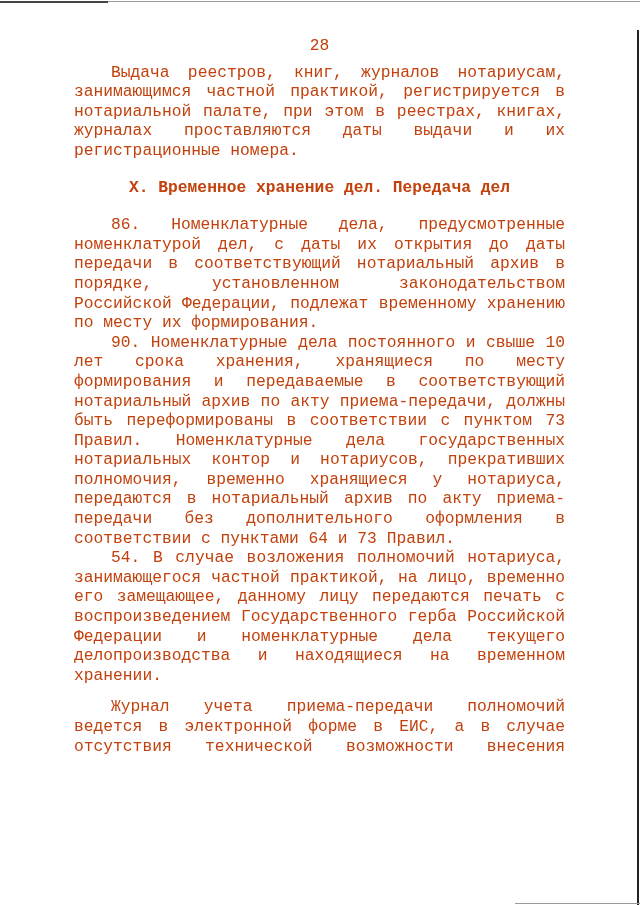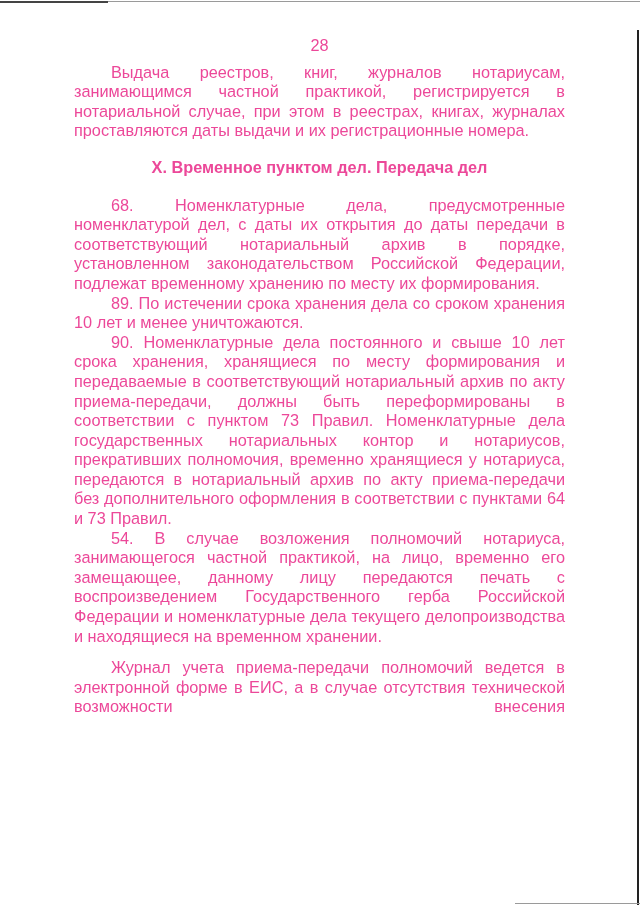--- a/index.html
+++ b/index.html
@@ -3,22 +3,22 @@
 <meta charset="utf-8">
 <style>
   html, body { margin: 0; padding: 0; background: #ffffff; }
   body { width: 640px; height: 905px; position: relative; overflow: hidden; }
   .top-rule { position: absolute; left: 0; top: 1px; width: 640px; height: 1px; background: #9a9a9a; }
   .top-rule-dark { position: absolute; left: 0; top: 1px; width: 108px; height: 2px; background: #444; }
   .right-rule { position: absolute; left: 637px; top: 30px; width: 2px; height: 875px; background: #222; }
   .bottom-rule { position: absolute; left: 515px; top: 903px; width: 125px; height: 1px; background: #9a9a9a; }
   .page {
     position: absolute; left: 74px; top: 36px; width: 491px;
-    font-family: Liberation Sans, sans-serif;
-    font-size: 16.3px; line-height: 19.6px; color: #ec4899;
+    font-family: Liberation Mono, monospace;
+    font-size: 16.3px; line-height: 19.6px; color: #c2410c;
   }
   .page-number { text-align: center; margin: 0 0 7px 0; }
   p { margin: 0; text-align: justify; text-align-last: left; }
   p.indent { text-indent: 37px; }
   p.gap { margin-top: 5px; }
   h2 {
     font-size: 16.3px; font-weight: bold; text-align: center;
     margin: 17px 0 18px 0; line-height: 19.6px;
   }
 </style>
@@ -26,22 +26,21 @@
 <body>
 
 <div class="top-rule"></div>
 <div class="top-rule-dark"></div>
 <div class="right-rule"></div>
 <div class="bottom-rule"></div>
 
 <div class="page">
   <div class="page-number">28</div>
 
-  <p class="indent gap">Выдача реестров, книг, журналов нотариусам, занимающимся частной практикой, регистрируется в нотариальной случае, при этом в реестрах, книгах, журналах проставляются даты выдачи и их регистрационные номера.</p>
+  <p class="indent gap">Выдача реестров, книг, журналов нотариусам, занимающимся частной практикой, регистрируется в нотариальной палате, при этом в реестрах, книгах, журналах проставляются даты выдачи и их регистрационные номера.</p>
 
-  <h2>X. Временное пунктом дел. Передача дел</h2>
+  <h2>X. Временное хранение дел. Передача дел</h2>
 
-  <p class="indent">68. Номенклатурные дела, предусмотренные номенклатурой дел, с даты их открытия до даты передачи в соответствующий нотариальный архив в порядке, установленном законодательством Российской Федерации, подлежат временному хранению по месту их формирования.</p>
-  <p class="indent">89. По истечении срока хранения дела со сроком хранения 10 лет и менее уничтожаются.</p>
+  <p class="indent">86. Номенклатурные дела, предусмотренные номенклатурой дел, с даты их открытия до даты передачи в соответствующий нотариальный архив в порядке, установленном законодательством Российской Федерации, подлежат временному хранению по месту их формирования.</p>
   <p class="indent">90. Номенклатурные дела постоянного и свыше 10 лет срока хранения, хранящиеся по месту формирования и передаваемые в соответствующий нотариальный архив по акту приема-передачи, должны быть переформированы в соответствии с пунктом 73 Правил. Номенклатурные дела государственных нотариальных контор и нотариусов, прекративших полномочия, временно хранящиеся у нотариуса, передаются в нотариальный архив по акту приема-передачи без дополнительного оформления в соответствии с пунктами 64 и 73 Правил.</p>
   <p class="indent">54. В случае возложения полномочий нотариуса, занимающегося частной практикой, на лицо, временно его замещающее, данному лицу передаются печать с воспроизведением Государственного герба Российской Федерации и номенклатурные дела текущего делопроизводства и находящиеся на временном хранении.</p>
   <p class="indent gap" style="text-align-last: justify; margin-top: 12px;">Журнал учета приема-передачи полномочий ведется в электронной форме в ЕИС, а в случае отсутствия технической возможности внесения</p>
 </div>
 
 </body></html>

